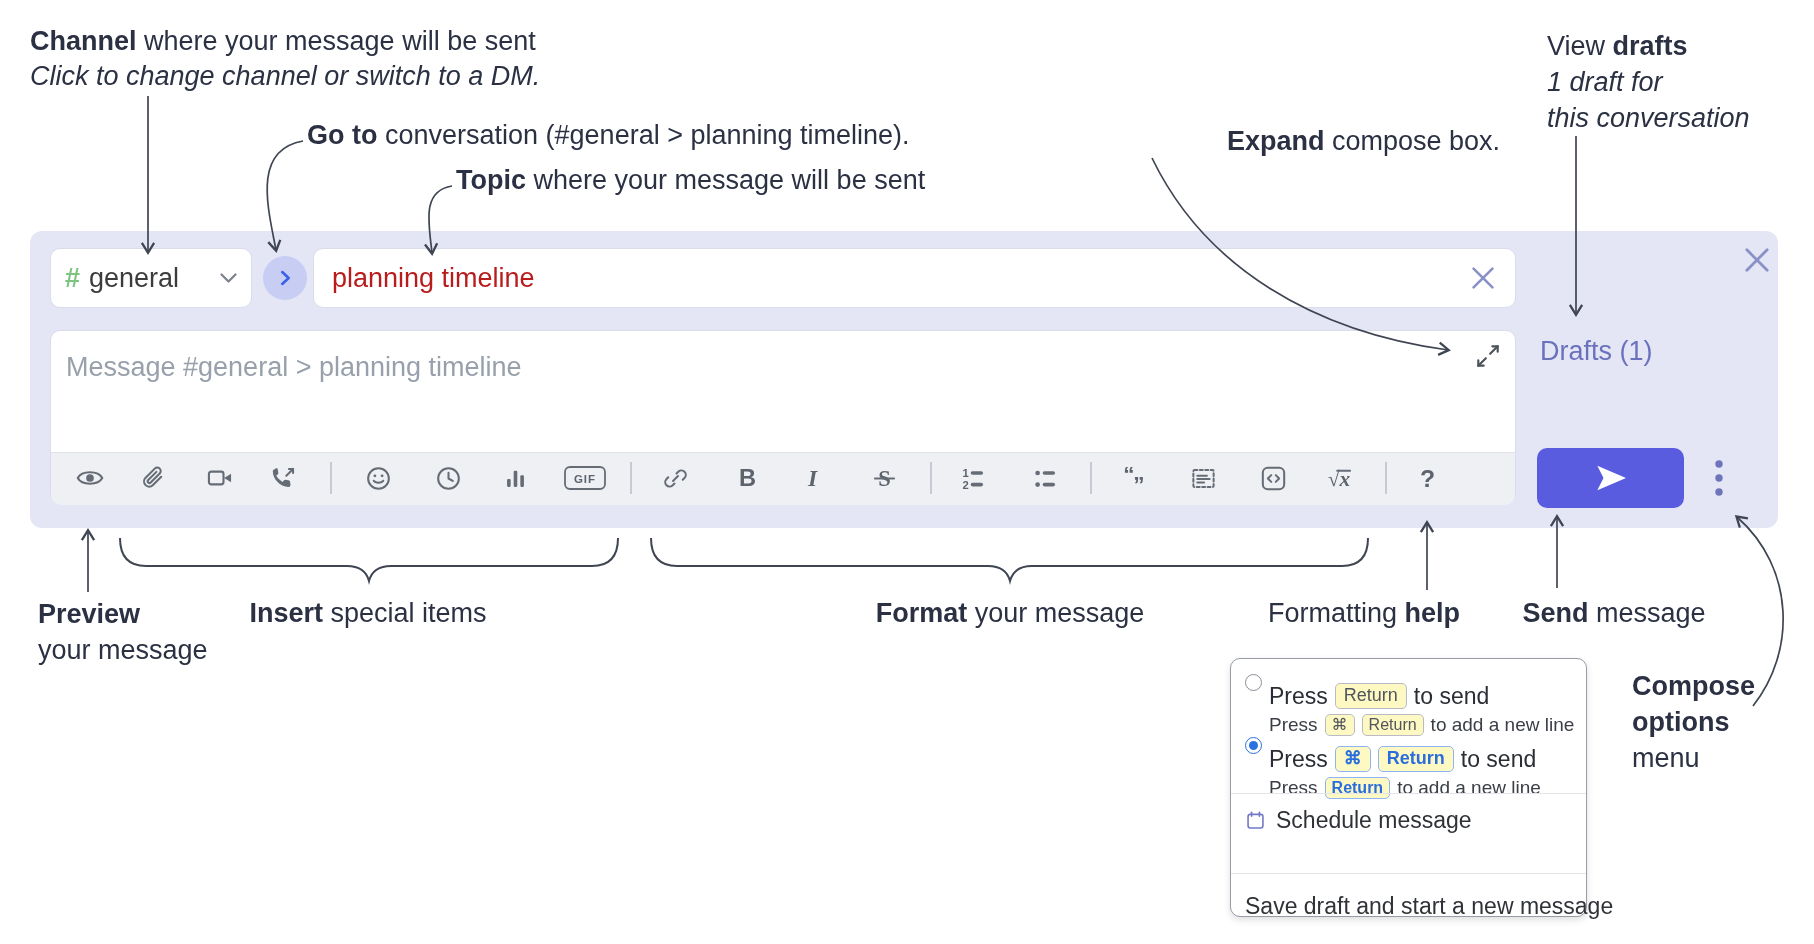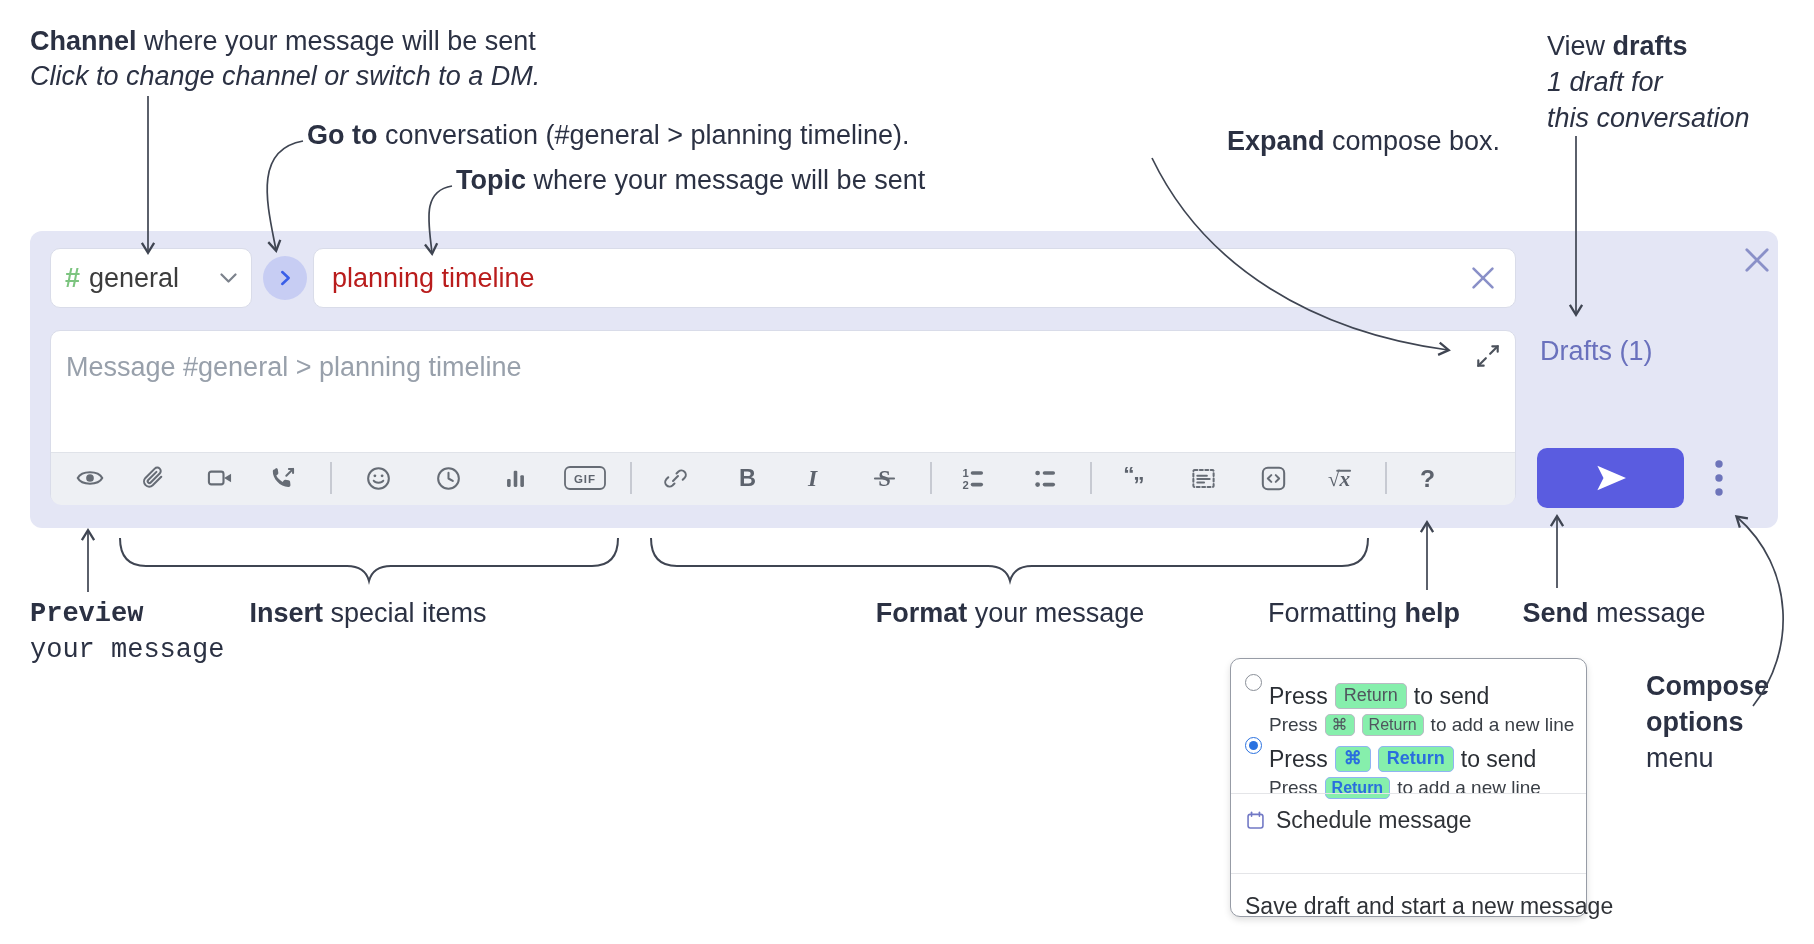--- a/index.html
+++ b/index.html
@@ -39,21 +39,21 @@
   .drafts{left:1540px;top:336px;font-size:27px;color:#6a71bd;cursor:pointer;}
   .sendbtn{left:1537px;top:448px;width:147px;height:60px;background:#5a5ce0;border:none;
            border-radius:10px;display:flex;align-items:center;justify-content:center;cursor:pointer;}
   .xicon{stroke:#8a90c8;stroke-width:2.2;stroke-linecap:round;}
   
   .popup{left:1230px;top:658px;width:355px;height:257px;background:#fff;border:1.5px solid #979ca6;
          border-radius:10px;box-shadow:0 3px 7px rgba(0,0,0,.13);z-index:5;}
   .prow{position:absolute;left:38px;display:flex;align-items:center;gap:7px;white-space:nowrap;margin-top:14px;}
   .pmain{font-size:23px;color:#2a2e34;height:30px;}
   .psub{font-size:19px;color:#3a3f46;height:26px;}
-  .kbd{display:inline-block;border:1px solid #b8bbc3;border-radius:5px;background:#86efac;
+  .kbd{display:inline-block;border:1px solid #b8bbc3;border-radius:5px;background:#fef9c3;
        color:#50555e;padding:0px 8px 2px 8px;font-size:18px;line-height:22px;}
   .psub .kbd{font-size:16px;line-height:19px;padding:0 6px 1px 6px;}
   .kbd.blue{border-color:#8fb4f2;color:#2a6ede;font-weight:700;}
   .radio{position:absolute;left:14px;width:17px;height:17px;border:1.6px solid #8a8f98;
          border-radius:50%;box-sizing:border-box;}
   .radio.sel{border-color:#2b72e0;display:flex;align-items:center;justify-content:center;}
   .radio.sel::after{content:"";width:9px;height:9px;border-radius:50%;background:#2b72e0;}
   .pdiv{position:absolute;left:0;width:100%;height:1px;background:#e4e5e8;}
   .mitem{position:absolute;left:14px;display:flex;align-items:center;gap:10px;font-size:23px;
          color:#2f3237;white-space:nowrap;cursor:pointer;height:30px;}
@@ -268,37 +268,37 @@
     <circle cx="14" cy="10" r="3.7" fill="#6d74ba"></circle>
       <circle cx="14" cy="24" r="3.7" fill="#6d74ba"></circle>
       <circle cx="14" cy="38" r="3.7" fill="#6d74ba"></circle>
   </svg>
 
   <svg class="abs" style="left:1743px;top:246px;cursor:pointer;" width="28" height="28" viewBox="0 0 22 22">
     <line class="xicon" x1="3" y1="3" x2="19" y2="19"></line>
       <line class="xicon" x1="19" y1="3" x2="3" y2="19"></line>
   </svg>
 
-  <div class="abs ann" style="left:30px;top:596px;line-height:36px;font-family:Liberation Mono, monospace;">
+  <div class="abs ann" style="left:38px;top:596px;line-height:36px;">
     <div><b>Preview</b></div>
     <div>your message</div>
   </div>
   <div class="abs ann ctr" style="left:368px;top:596px;">
     <b>Insert</b><span> special items</span>
   </div>
   <div class="abs ann ctr" style="left:1010px;top:596px;">
     <b>Format</b><span> your message</span>
   </div>
   <div class="abs ann ctr" style="left:1364px;top:596px;">
     <span>Formatting </span><b>help</b>
   </div>
   <div class="abs ann ctr" style="left:1614px;top:596px;">
     <b>Send</b><span> message</span>
   </div>
-  <div class="abs ann" style="left:1632px;top:668px;line-height:36px;margin-left:14px;">
+  <div class="abs ann" style="left:1632px;top:668px;line-height:36px;">
     <div><b>Compose</b></div>
     <div><b>options</b></div>
     <div>menu</div>
   </div>
 
   <div class="abs popup">
     <div class="radio" style="top:15px;"></div>
     <div class="prow pmain" style="top:8px;">
       <span>Press</span>
       <span class="kbd">Return</span>

